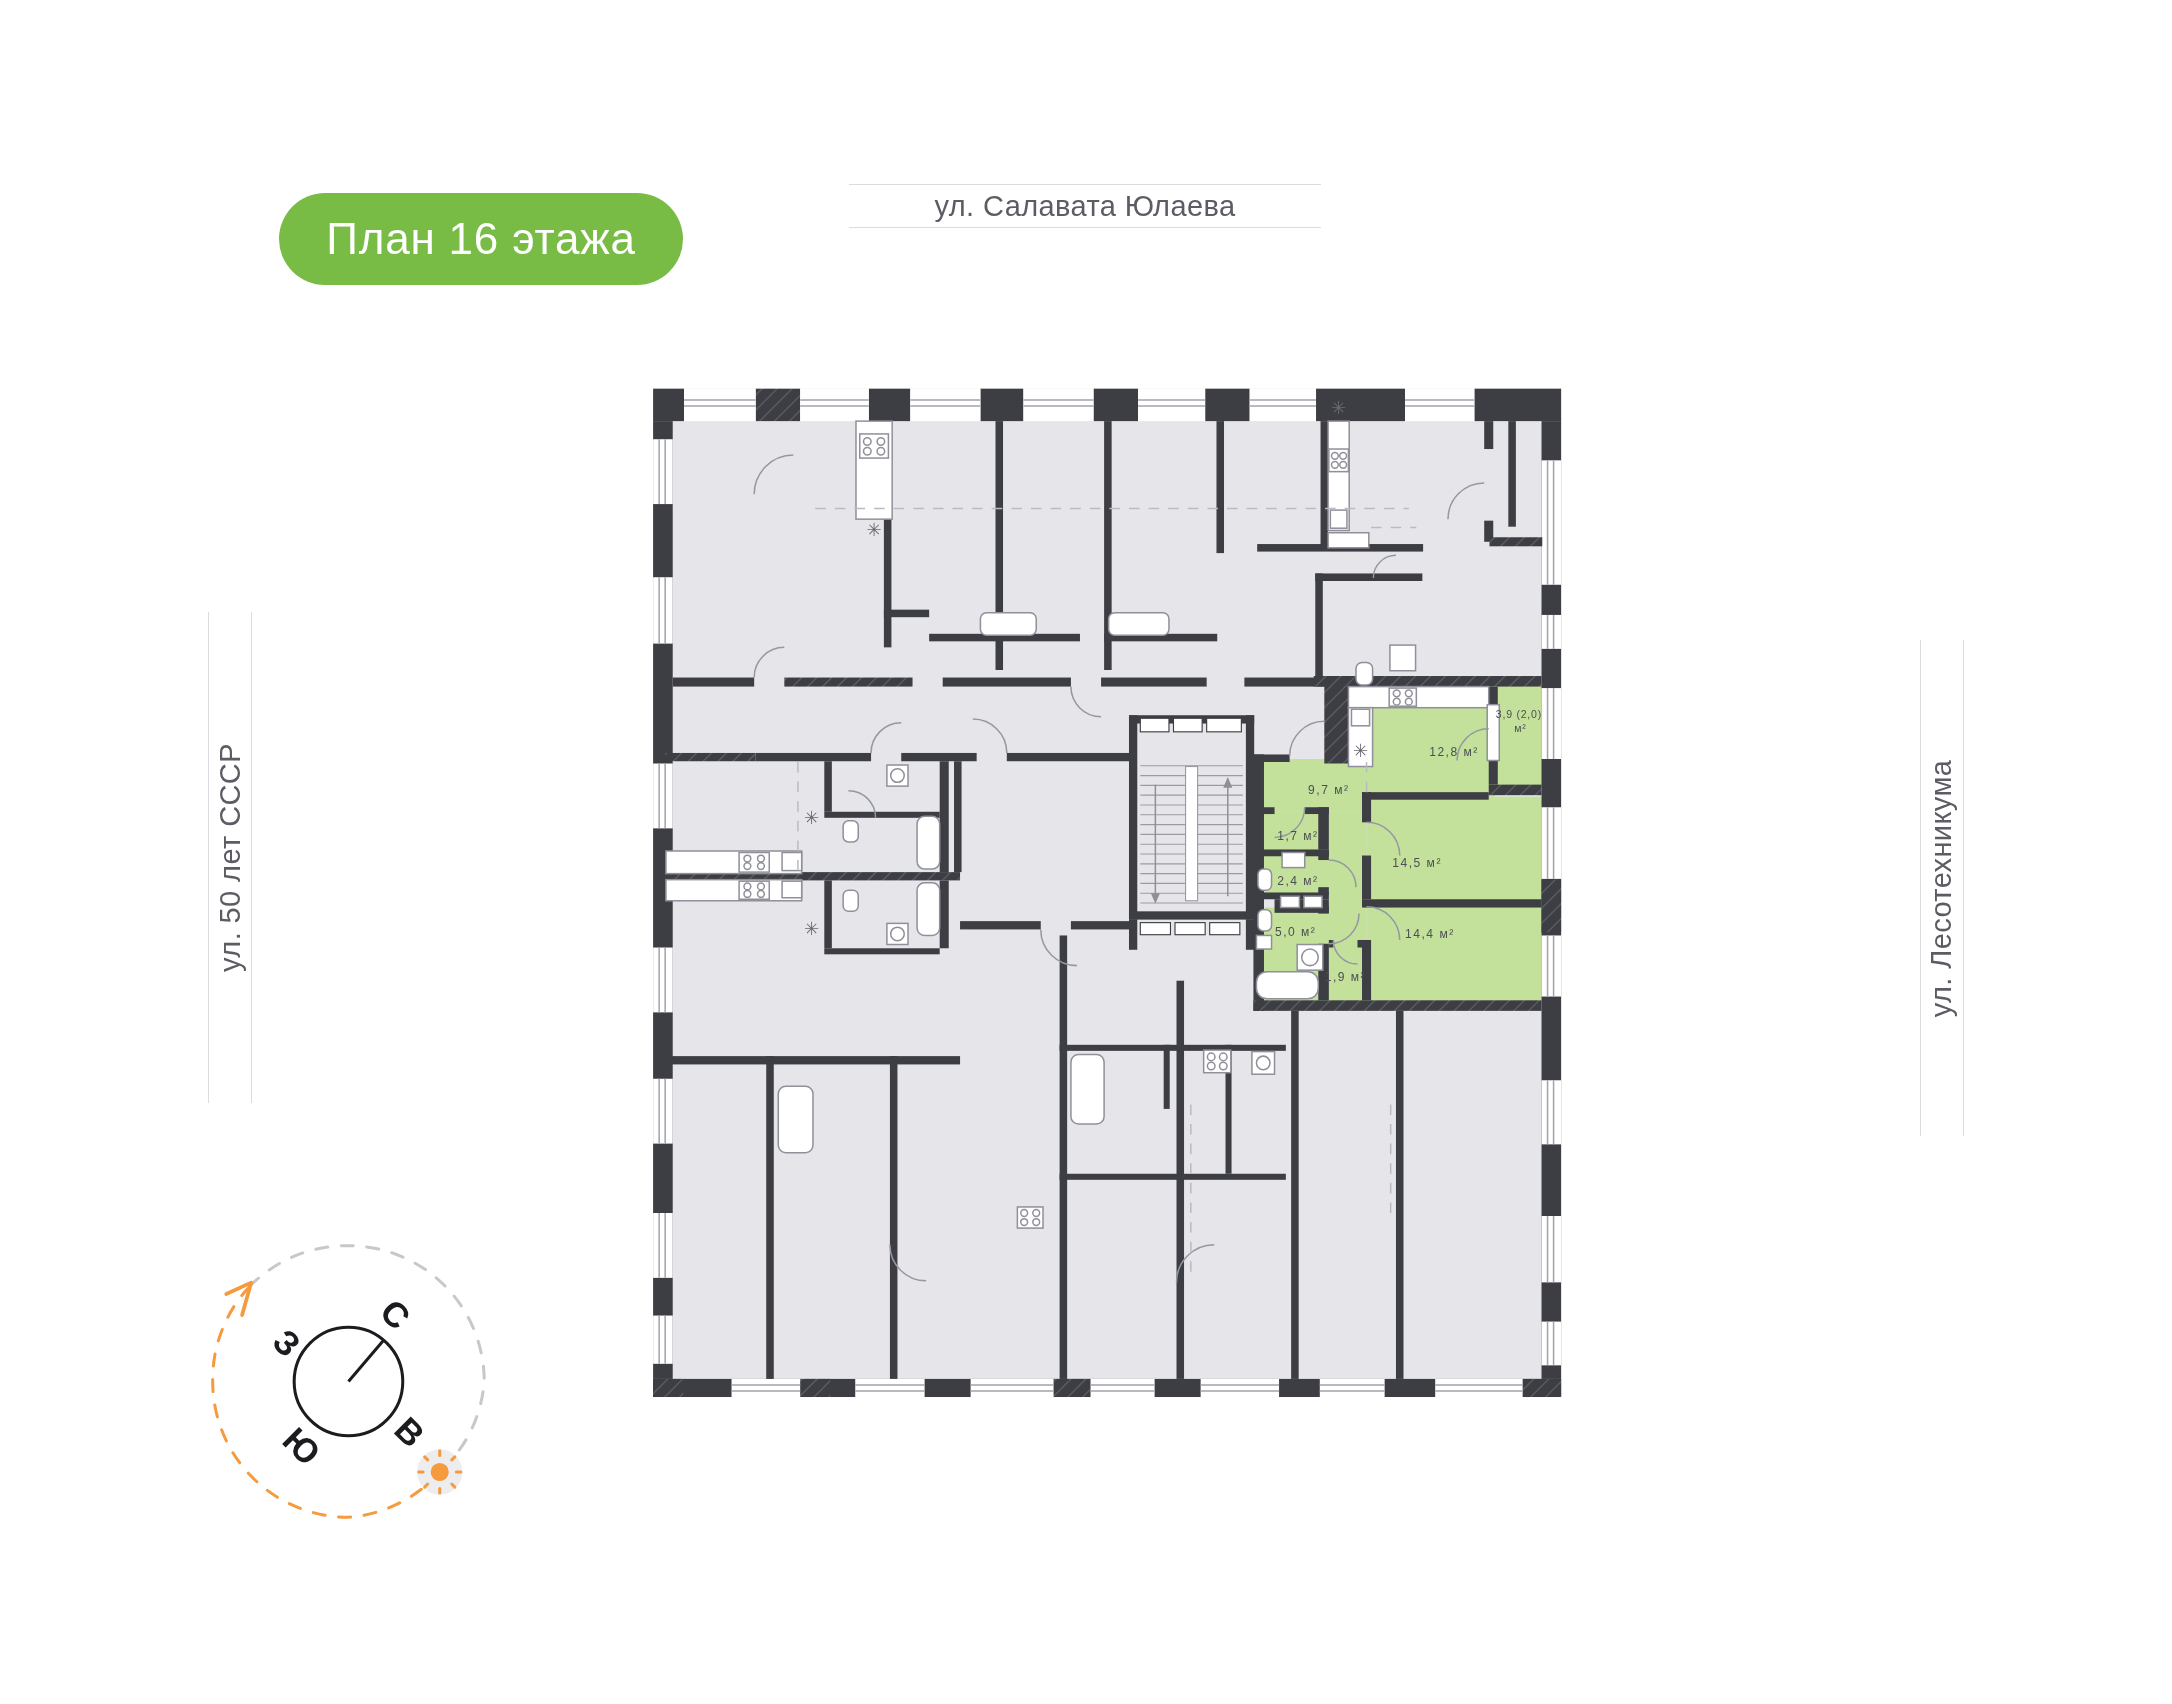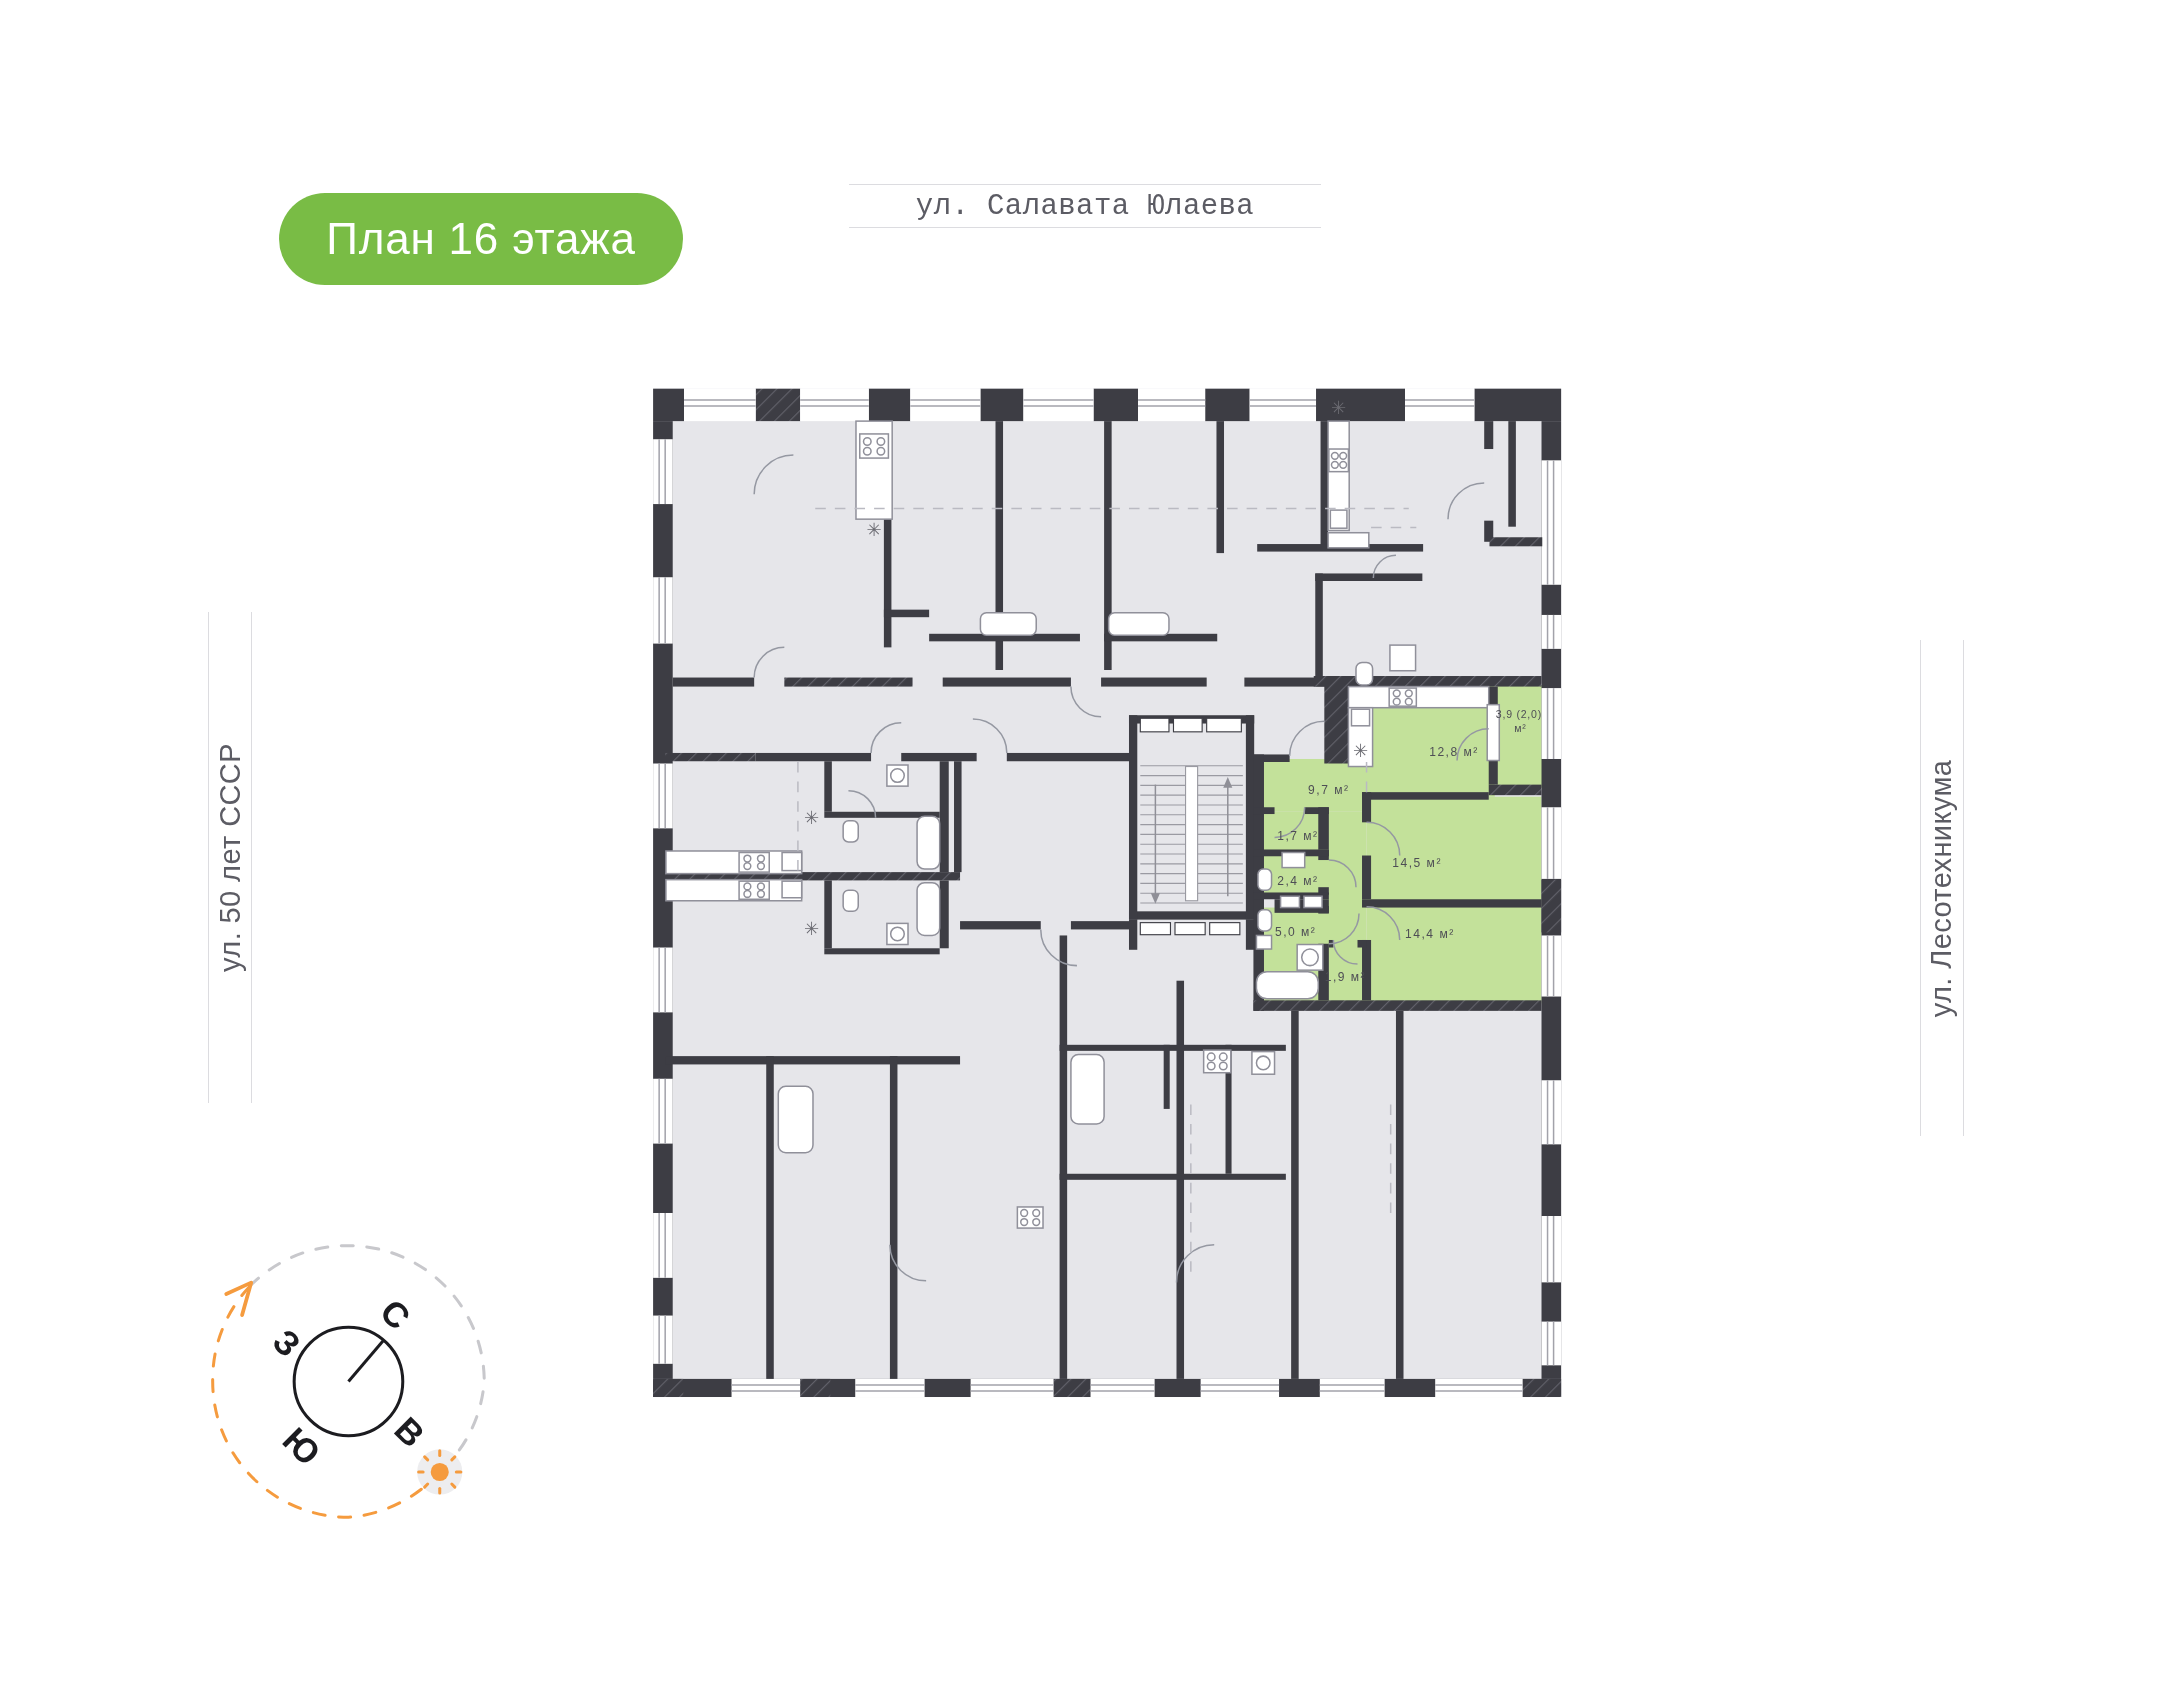--- a/index.html
+++ b/index.html
@@ -4,21 +4,21 @@
 <style>
   html,body{margin:0;padding:0;background:#ffffff;}
   .page{position:relative;width:2172px;height:1705px;background:#ffffff;overflow:hidden;
         font-family:"Liberation Sans",sans-serif;}
   .badge{position:absolute;left:279px;top:193px;width:404px;height:92px;border-radius:46px;
          background:#79BC45;color:#ffffff;font-size:44px;letter-spacing:0.8px;
          display:flex;align-items:center;justify-content:center;}
   .street{position:absolute;color:#5c5c64;font-size:29px;letter-spacing:0.4px;
           display:flex;align-items:center;justify-content:center;}
   .street-h{left:849px;width:472px;height:42px;border-top:1.5px solid #dcdce0;border-bottom:1.5px solid #dcdce0;}
-  .street-top{top:184px;font-family:Liberation Mono, monospace;}
+  .street-top{top:184px;}
   .street-bottom{top:1471px;}
   .street-v{width:42px;border-left:1.5px solid #dcdce0;border-right:1.5px solid #dcdce0;}
   .street-left{left:208px;top:612px;height:491px;}
   .street-right{left:1920px;top:640px;height:496px;}
   .street-v span{white-space:nowrap;transform:rotate(-90deg);}
   svg{position:absolute;left:0;top:0;}
   text{font-family:"Liberation Sans",sans-serif;}
   .room-label{fill:#4e4e55;font-size:16px;letter-spacing:2px;font-weight:500;}
   .room-label-sm{fill:#4e4e55;font-size:14px;letter-spacing:1px;font-weight:500;}
   .compass-letter{fill:#1c1c20;font-size:46px;font-weight:600;}

